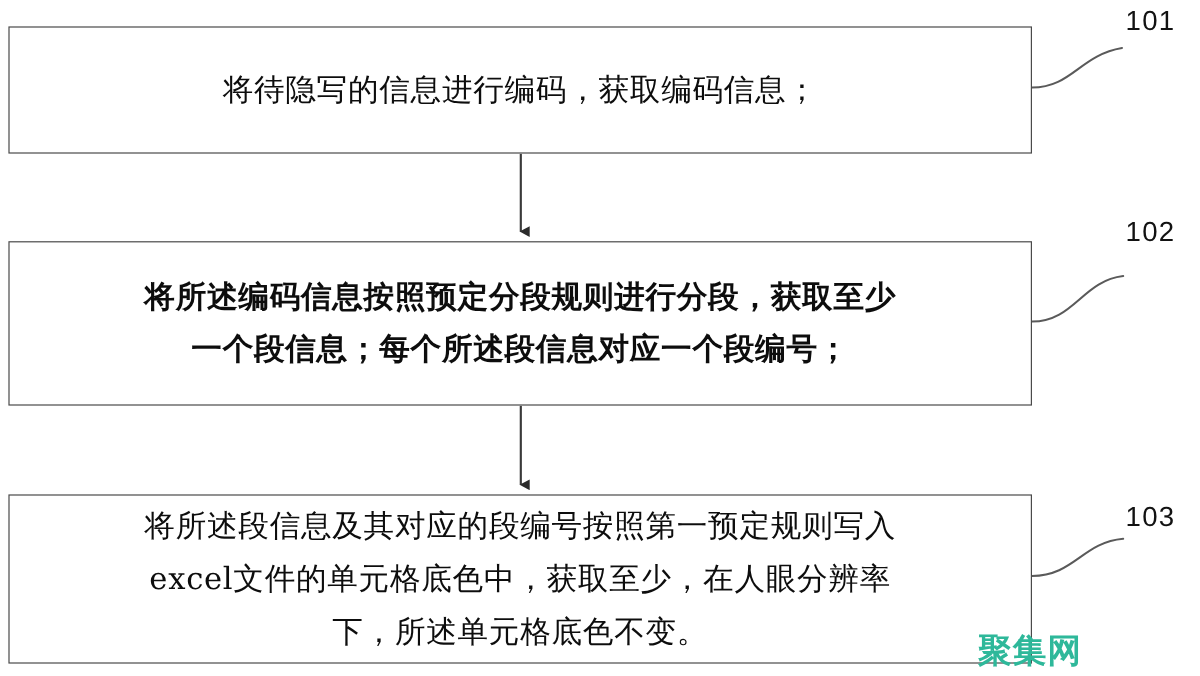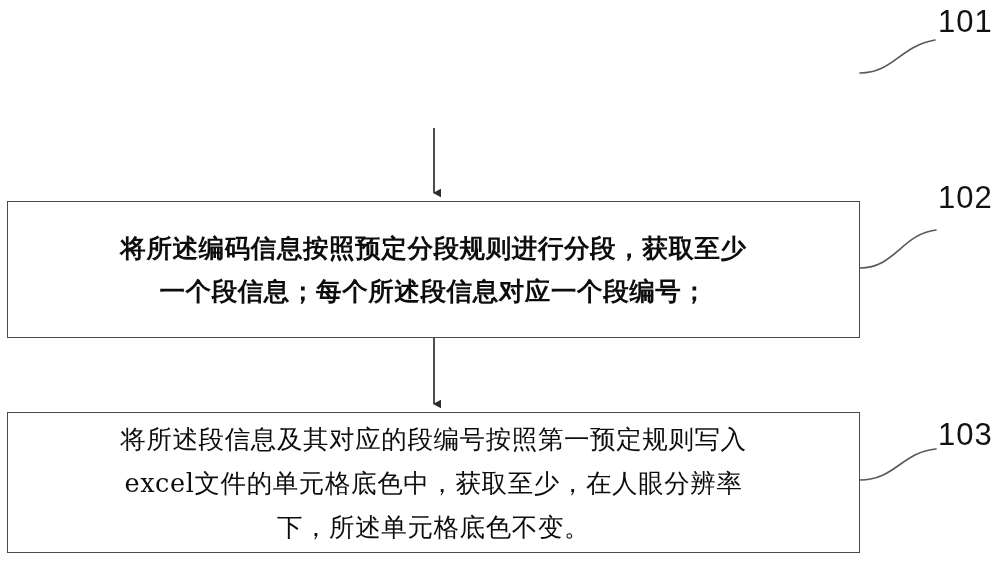--- a/index.html
+++ b/index.html
@@ -55,21 +55,21 @@
     width: 1000px;
     height: 563px;
     pointer-events: none;
   }
 
   
   .step-label {
     position: absolute;
     color: #121212;
     font-family: "Liberation Sans", "DejaVu Sans", sans-serif;
-    font-size: 31px;
+    font-size: 23px;
     font-weight: 400;
     letter-spacing: 1px;
   }
   #label-101 { left: 938px; top: 4px;   }
   #label-102 { left: 938px; top: 180px; }
   #label-103 { left: 938px; top: 417px; }
 
   
   #watermark {
     position: absolute;
@@ -102,30 +102,34 @@
       <line x1="434" y1="338" x2="434" y2="404" stroke="#3a3a3a" stroke-width="1.8" marker-end="url(#arrowhead)"></line>
     </g>
 
     <path d="M 860 73 C 893 73 900 46 935 40" fill="none" stroke="#5a5a5a" stroke-width="1.7" stroke-linecap="round"></path>
 
     <path d="M 860 268 C 895 268 902 234 936 230" fill="none" stroke="#5a5a5a" stroke-width="1.7" stroke-linecap="round"></path>
 
     <path d="M 860 480 C 895 480 902 452 936 449" fill="none" stroke="#5a5a5a" stroke-width="1.7" stroke-linecap="round"></path>
   </svg>
 
+  <div class="flow-box" id="box-101">
+    <div class="flow-box-text">将待隐写的信息进行编码，获取编码信息；</div>
+  </div>
 
   <div class="flow-box" id="box-102">
     <div class="flow-box-text">将所述编码信息按照预定分段规则进行分段，获取至少
 一个段信息；每个所述段信息对应一个段编号；</div>
   </div>
 
   <div class="flow-box" id="box-103">
     <div class="flow-box-text">将所述段信息及其对应的段编号按照第一预定规则写入
 excel文件的单元格底色中，获取至少，在人眼分辨率
 下，所述单元格底色不变。</div>
   </div>
 
   <div class="step-label" id="label-101">101</div>
   <div class="step-label" id="label-102">102</div>
   <div class="step-label" id="label-103">103</div>
 
+  <div id="watermark" style="color: rgb(46, 184, 154);">聚集网</div>
 
 </div>
 
 </body></html>

